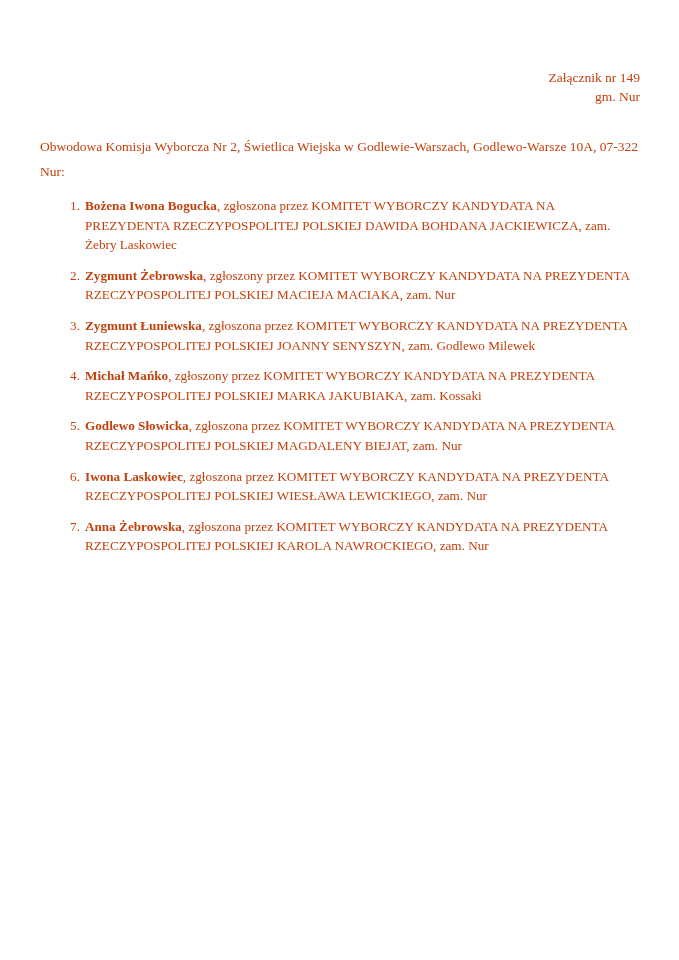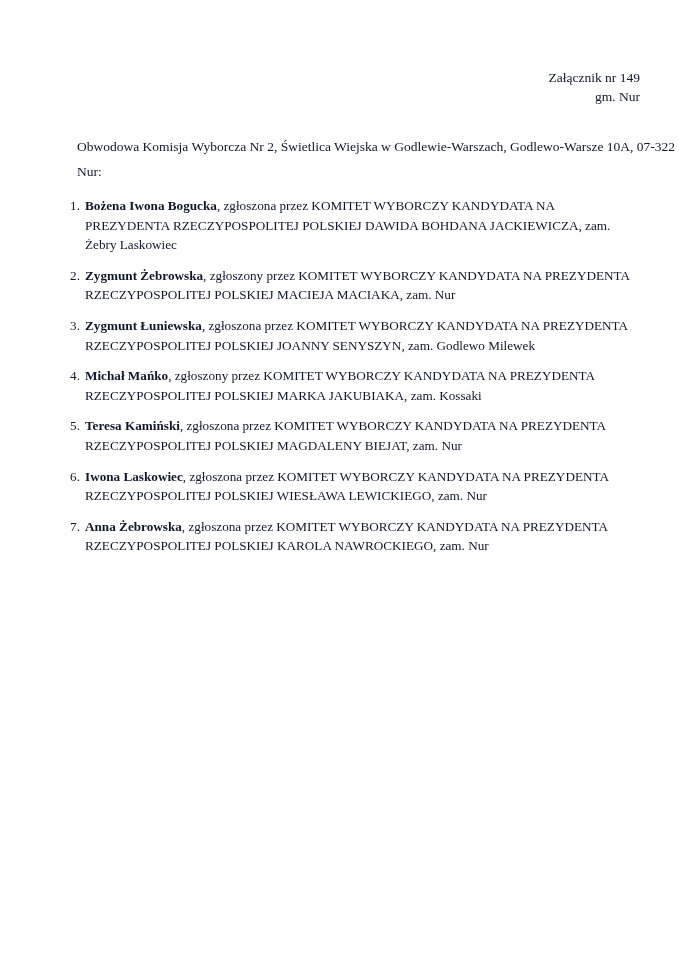--- a/index.html
+++ b/index.html
@@ -8,21 +8,21 @@
     background: #ffffff;
   }
   .page {
     position: relative;
     width: 679px;
     height: 960px;
     background: #ffffff;
     margin: 0 auto;
     overflow: hidden;
     font-family: "Liberation Serif", "DejaVu Serif", serif;
-    color: #0f172a;
+    color: #c2410c;
     -webkit-font-smoothing: antialiased;
   }
   .header-block {
     position: absolute;
     top: 68px;
     right: 39px;
     text-align: right;
     font-size: 13.5px;
     line-height: 19px;
   }
@@ -31,21 +31,20 @@
     white-space: nowrap;
   }
   .intro {
     position: absolute;
     top: 120px;
     left: 40px;
     width: 600px;
     font-size: 13.5px;
     line-height: 25px;
     text-align: left;
-    margin-left: 37px;
   }
   .candidate-list {
     position: absolute;
     top: 196px;
     left: 40px;
     width: 600px;
     margin: 0;
     padding: 0;
     list-style: none;
   }
@@ -85,18 +84,18 @@
     <span class="header-line">gm. Nur</span>
   </div>
 
   <p class="intro">Obwodowa Komisja Wyborcza Nr 2, Świetlica Wiejska w Godlewie-Warszach, Godlewo-Warsze 10A, 07-322 Nur:</p>
 
   <ol class="candidate-list">
       <li class="candidate-item"><span class="item-number">1.</span><span class="cand-name">Bożena Iwona Bogucka</span><span class="cand-rest">, zgłoszona przez KOMITET WYBORCZY KANDYDATA NA PREZYDENTA RZECZYPOSPOLITEJ POLSKIEJ DAWIDA BOHDANA JACKIEWICZA, zam. Żebry Laskowiec</span></li>
       <li class="candidate-item"><span class="item-number">2.</span><span class="cand-name">Zygmunt Żebrowska</span><span class="cand-rest">, zgłoszony przez KOMITET WYBORCZY KANDYDATA NA PREZYDENTA RZECZYPOSPOLITEJ POLSKIEJ MACIEJA MACIAKA, zam. Nur</span></li>
       <li class="candidate-item"><span class="item-number">3.</span><span class="cand-name">Zygmunt Łuniewska</span><span class="cand-rest">, zgłoszona przez KOMITET WYBORCZY KANDYDATA NA PREZYDENTA RZECZYPOSPOLITEJ POLSKIEJ JOANNY SENYSZYN, zam. Godlewo Milewek</span></li>
       <li class="candidate-item"><span class="item-number">4.</span><span class="cand-name">Michał Mańko</span><span class="cand-rest">, zgłoszony przez KOMITET WYBORCZY KANDYDATA NA PREZYDENTA RZECZYPOSPOLITEJ POLSKIEJ MARKA JAKUBIAKA, zam. Kossaki</span></li>
-      <li class="candidate-item"><span class="item-number">5.</span><span class="cand-name">Teresa Kamiński</span><span class="cand-rest">, zgłoszona przez KOMITET WYBORCZY KANDYDATA NA PREZYDENTA RZECZYPOSPOLITEJ POLSKIEJ MAGDALENY BIEJAT, zam. Nur</span></li>
+      <li class="candidate-item"><span class="item-number">5.</span><span class="cand-name">Godlewo Słowicka</span><span class="cand-rest">, zgłoszona przez KOMITET WYBORCZY KANDYDATA NA PREZYDENTA RZECZYPOSPOLITEJ POLSKIEJ MAGDALENY BIEJAT, zam. Nur</span></li>
       <li class="candidate-item"><span class="item-number">6.</span><span class="cand-name">Iwona Laskowiec</span><span class="cand-rest">, zgłoszona przez KOMITET WYBORCZY KANDYDATA NA PREZYDENTA RZECZYPOSPOLITEJ POLSKIEJ WIESŁAWA LEWICKIEGO, zam. Nur</span></li>
       <li class="candidate-item"><span class="item-number">7.</span><span class="cand-name">Anna Żebrowska</span><span class="cand-rest">, zgłoszona przez KOMITET WYBORCZY KANDYDATA NA PREZYDENTA RZECZYPOSPOLITEJ POLSKIEJ KAROLA NAWROCKIEGO, zam. Nur</span></li>
     </ol>
 
 </div>
 
 </body></html>

